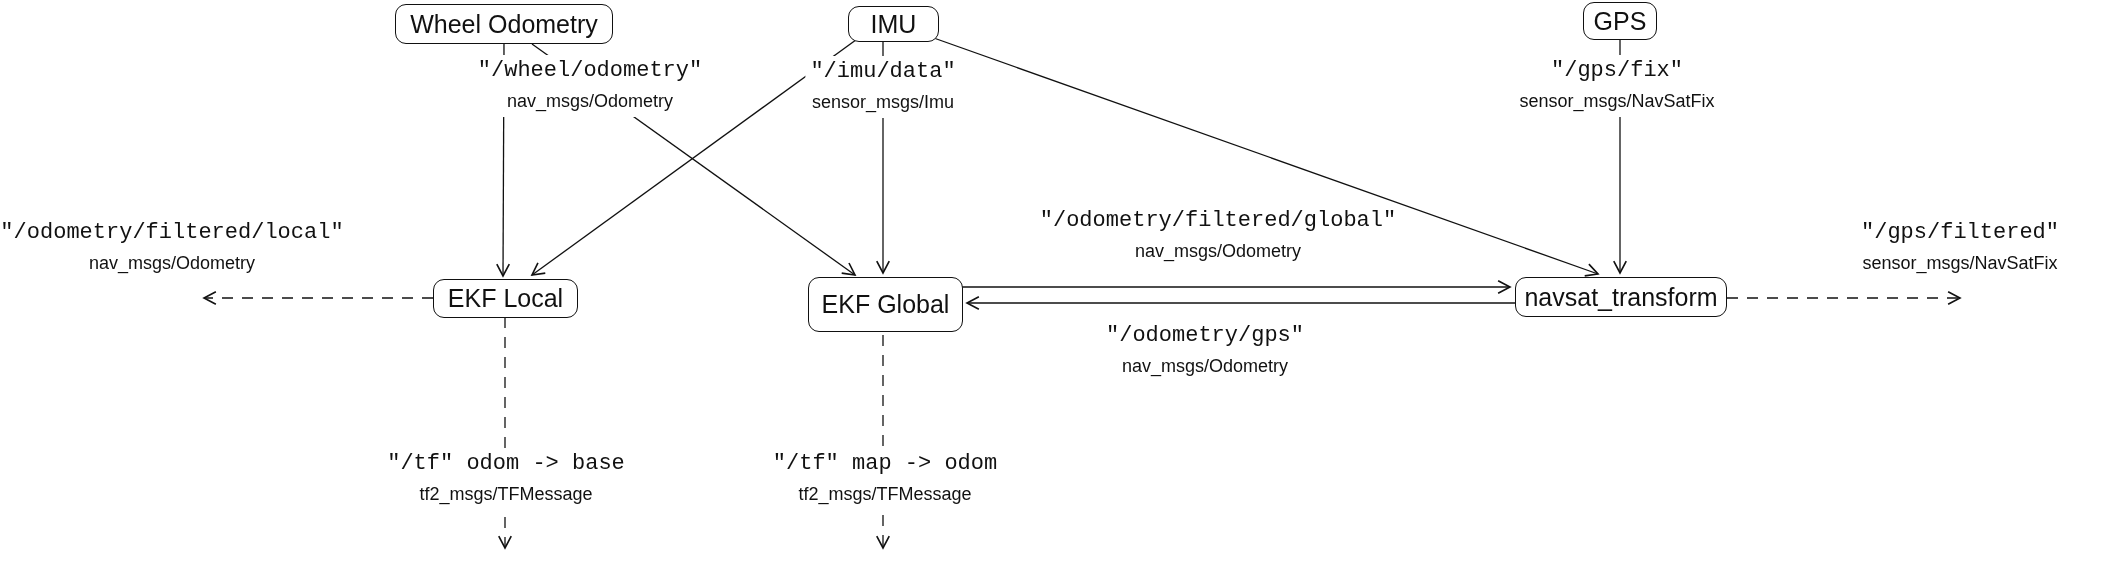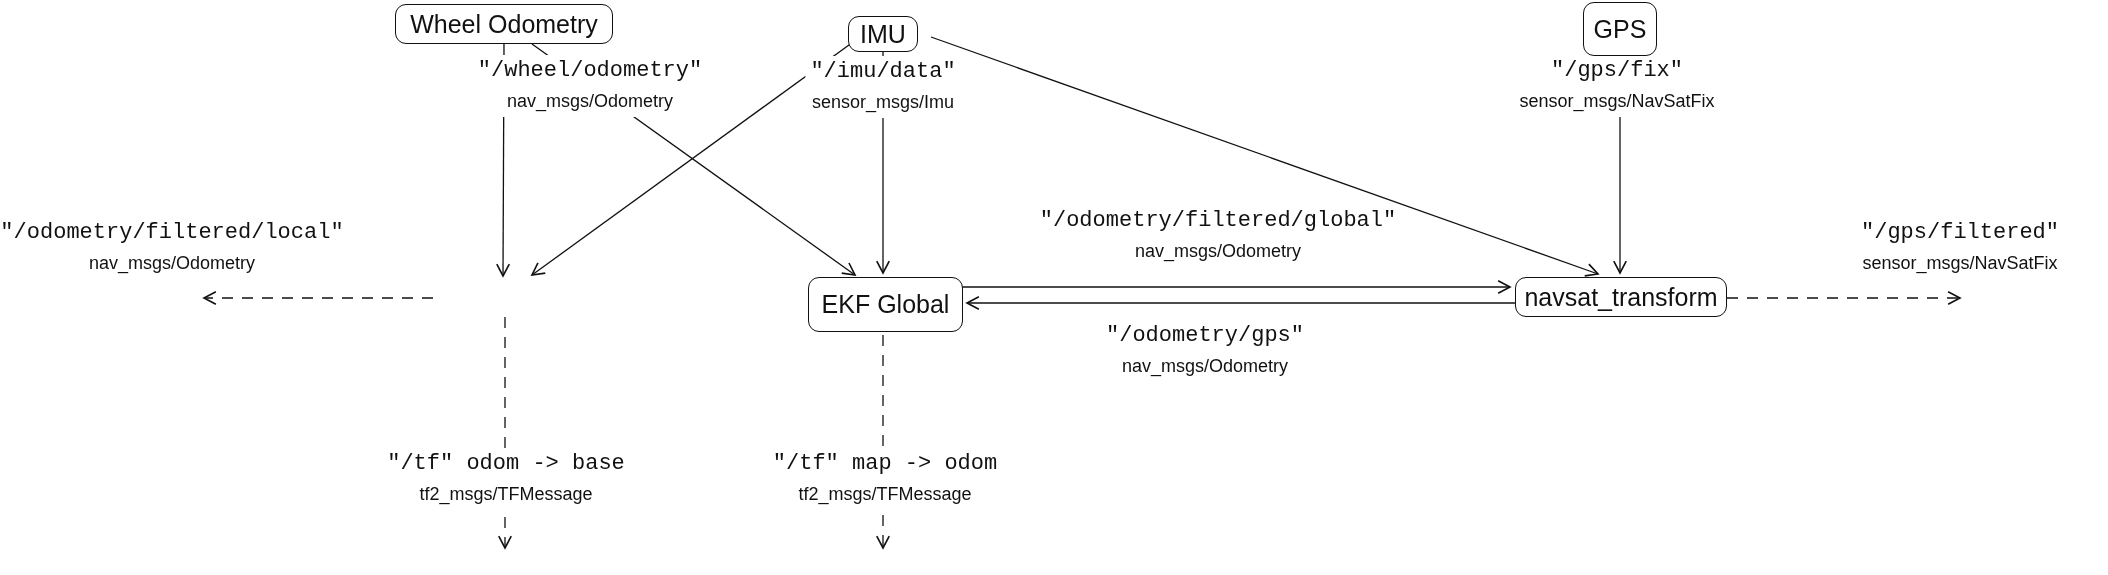--- a/index.html
+++ b/index.html
@@ -116,22 +116,23 @@
     <span class="mtype">tf2_msgs/TFMessage</span>
   </div>
 
   <div class="lbl" style="left:885px;top:448px">
     <span class="topic">"/tf" map -&gt; odom</span>
     <span class="mtype">tf2_msgs/TFMessage</span>
   </div>
 
   <div class="node" style="left:395px;top:4px;width:218px;height:40px">Wheel Odometry</div>
 
-  <div class="node" style="left:848px;top:16px;width:70px;height:36px">IMU</div>
+  <div class="node" style="left:848px;top:6px;width:91px;height:36px">IMU</div>
 
-  <div class="node" style="left:1583px;top:2px;width:74px;height:54px">GPS</div>
+  <div class="node" style="left:1583px;top:2px;width:74px;height:38px">GPS</div>
 
+  <div class="node" style="left:433px;top:279px;width:145px;height:39px">EKF Local</div>
 
   <div class="node" style="left:808px;top:277px;width:155px;height:55px">EKF Global</div>
 
   <div class="node" style="left:1515px;top:277px;width:212px;height:40px">navsat_transform</div>
 
 </div>
 
 </body></html>

